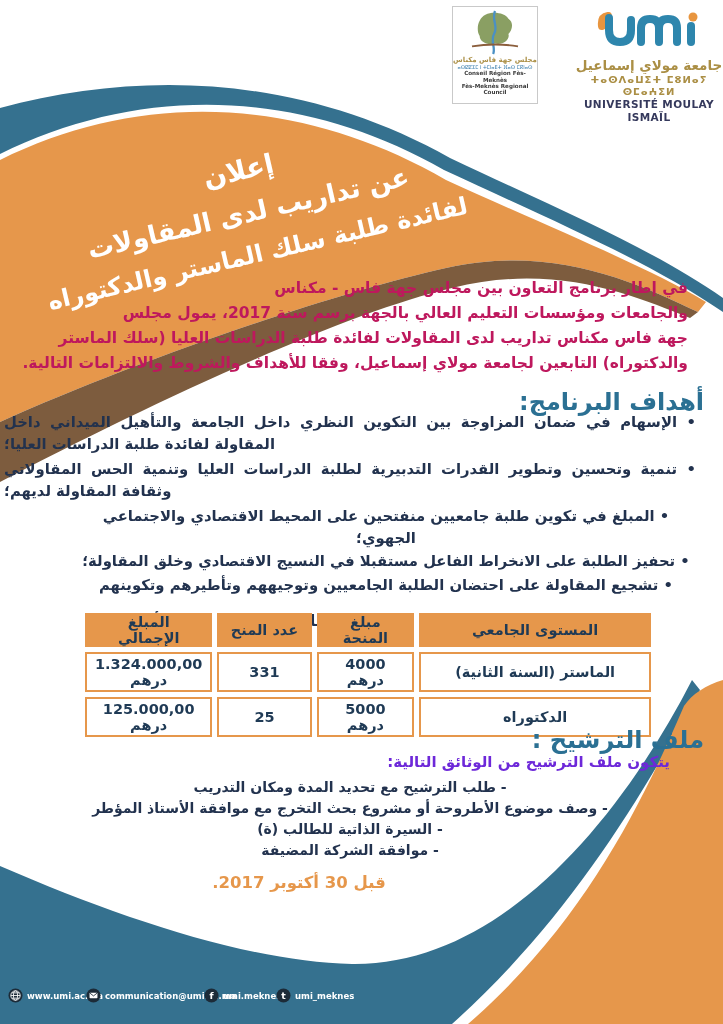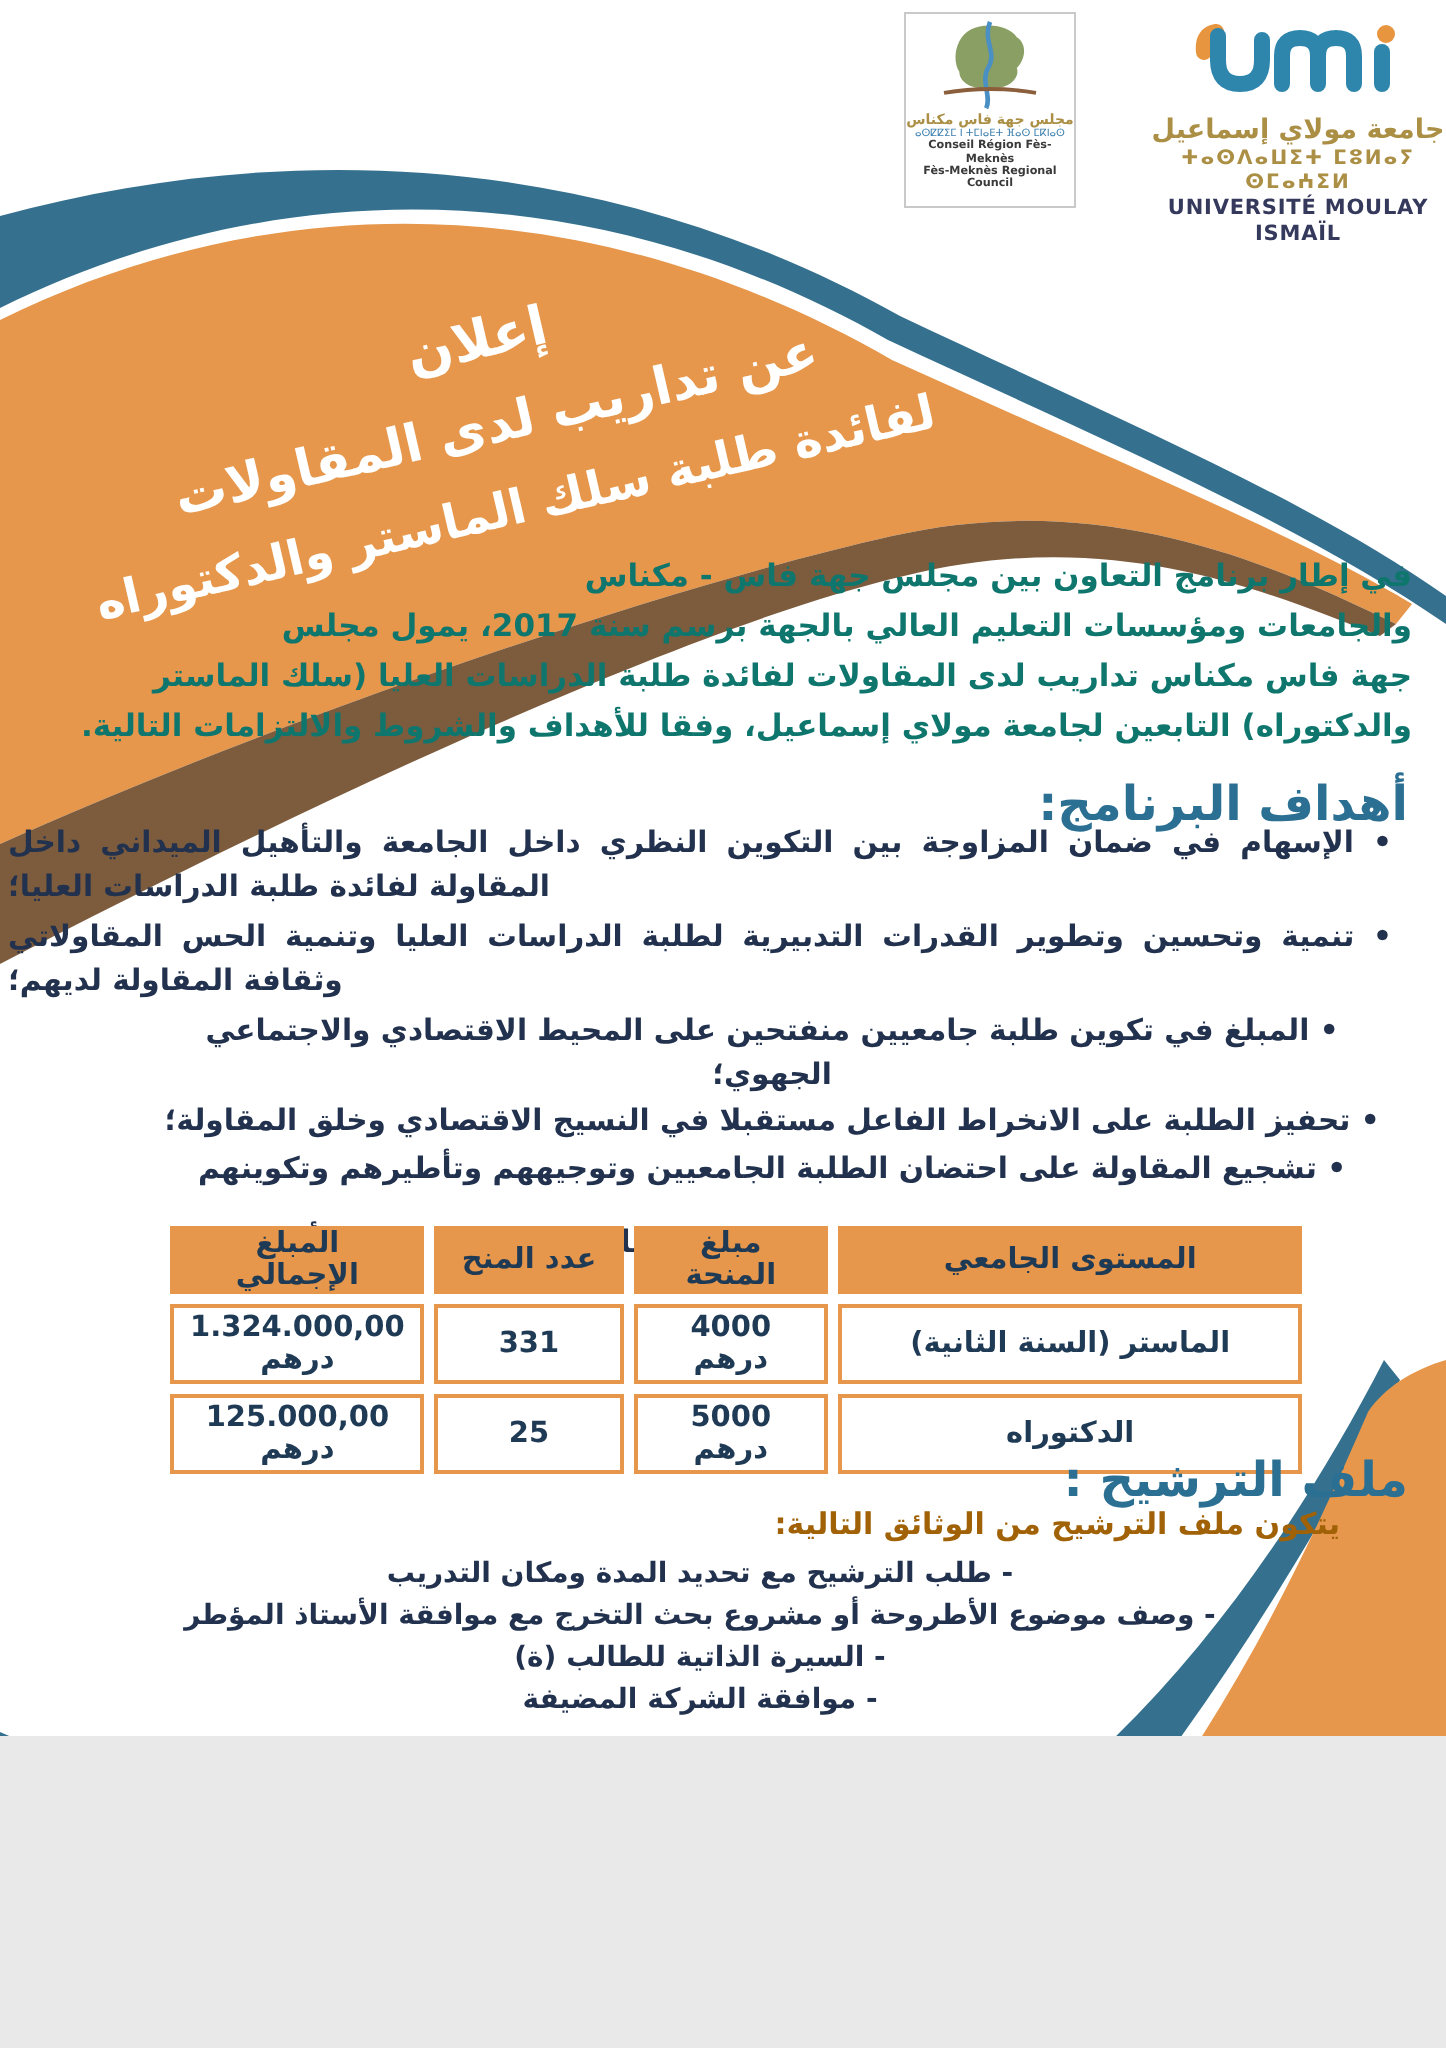--- a/index.html
+++ b/index.html
@@ -1,16 +1,16 @@
 <!DOCTYPE html>
 <html lang="ar"><head>
 <meta charset="utf-8">
 <style>
   html,body{margin:0;padding:0;background:#e9e9e9;}
-  .page{position:relative;width:723px;height:868px;margin:0 auto;background:#fff;
+  .page{position:relative;width:723px;height:1024px;margin:0 auto;background:#fff;
         overflow:hidden;font-family:"DejaVu Sans", sans-serif;color:#223b52;text-decoration:underline;}
   .bg-svg{position:absolute;left:0;top:0;width:723px;height:1024px;z-index:0;}
 
   
   .council-logo{position:absolute;left:452px;top:6px;width:86px;height:98px;background:#fff;
     border:1px solid #c9c9c9;z-index:3;display:flex;flex-direction:column;align-items:center;padding-top:3px;box-sizing:border-box;}
   .council-texts{text-align:center;line-height:1.12;margin-top:1px;}
   .council-ar{font-size:7px;font-weight:bold;color:#ab8f45;}
   .council-tf{font-size:5px;color:#3c7fae;}
   .council-fr,.council-en{font-size:5.6px;font-weight:bold;color:#3a3a3a;}
@@ -22,43 +22,43 @@
   
   .banner-title{position:absolute;left:18px;top:148px;width:460px;z-index:2;
     transform:rotate(-13deg);transform-origin:50% 50%;text-align:center;color:#fff;
     font-weight:bold;direction:rtl;}
   .banner-l1{font-size:27px;line-height:44px;}
   .banner-l2{font-size:26px;line-height:42px;}
   .banner-l3{font-size:24px;line-height:42px;}
 
   
   .rtl{direction:rtl;}
-  .intro{position:absolute;left:20px;top:276px;width:686px;z-index:2;text-align:right;
-    font-size:15.5px;font-weight:bold;line-height:25px;color:#0f766e;}
+  .intro{position:absolute;left:2px;top:276px;width:686px;z-index:2;text-align:right;
+    font-size:15.5px;font-weight:bold;line-height:25px;color:#be185d;}
   .sec-heading{position:absolute;left:18px;width:686px;text-align:right;color:#2b7093;
     font-size:24px;font-weight:bold;z-index:2;}
   .objectives{position:absolute;left:4px;top:411px;width:692px;z-index:2;
     font-size:14.8px;font-weight:bold;line-height:21.5px;color:#22324e;}
   .bullet-justify{text-align:justify;text-align-last:left;margin-bottom:4px;}
   .bullet-center{text-align:center;padding-left:72px;margin-bottom:2px;}
   .duration{position:absolute;left:0;top:572px;width:700px;text-align:center;z-index:2;
     font-size:15.5px;font-weight:bold;color:#22324e;margin-top:40px;}
 
   
   table.grants{position:absolute;left:80px;top:608px;width:576px;z-index:2;
     border-collapse:separate;border-spacing:5px 5px;font-weight:bold;color:#1f3a55;}
   table.grants th{background:#e6974b;color:#1f3a55;font-size:14.5px;font-weight:bold;
     height:25px;padding:1px 10px;}
   table.grants td{background:#fff;border:2px solid #e6974b;font-size:14.5px;height:34px;
     text-align:center;padding:1px 8px;}
   td.lvl{text-align:right;padding-right:14px;}
   .col-level{width:250px;}.col-amt{width:86px;}.col-num{width:84px;}.col-total{width:90px;}
 
   .app-intro{position:absolute;left:20px;top:753px;width:686px;text-align:right;
-    padding-right:0;box-sizing:border-box;z-index:2;font-size:15px;font-weight:bold;color:#a16207;}
+    padding-right:0;box-sizing:border-box;z-index:2;font-size:15px;font-weight:bold;color:#6d28d9;}
   .app-intro-inner{padding-left:0;margin-right:36px;}
   .documents{position:absolute;left:20px;top:777px;width:660px;text-align:center;z-index:2;
     font-size:14px;font-weight:bold;line-height:21px;color:#22324e;}
   .submission{position:absolute;left:0;top:870px;width:598px;text-align:center;z-index:2;
     font-weight:bold;}
   .submission-line{font-size:16.5px;color:#1f3a55;line-height:26px;}
   .submission-deadline{font-size:16.5px;color:#e6974b;line-height:26px;}
 
   
   .footer-item{position:absolute;top:988px;display:flex;align-items:center;gap:4px;z-index:2;}

